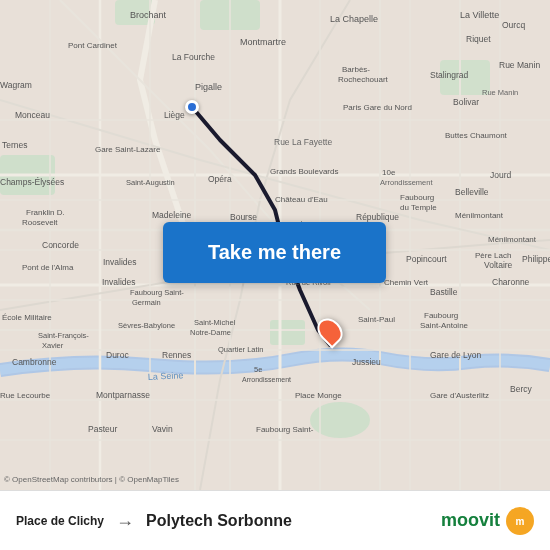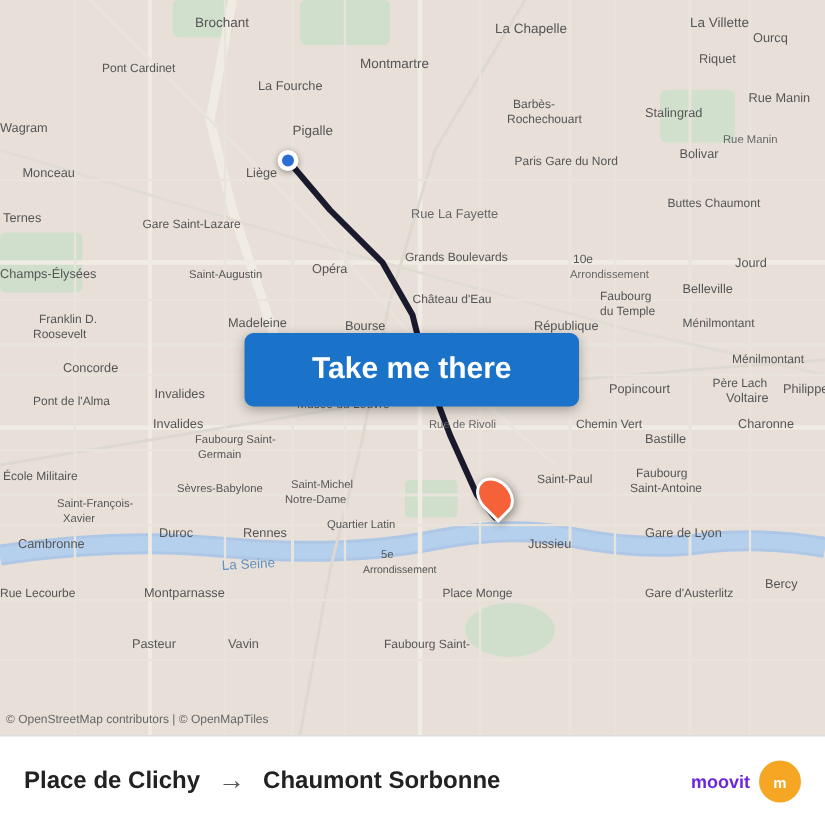--- a/index.html
+++ b/index.html
@@ -25,21 +25,21 @@
       top: 0; left: 0;
       width: 100%; height: 100%;
     }
 
     
     #take-me-there-btn {
       position: absolute;
       top: 222px;
       left: 163px;
       width: 223px;
-      height: 49px;
+      height: 61px;
       background: #1a73c9;
       color: white;
       border: none;
       border-radius: 6px;
       font-size: 20px;
       font-weight: bold;
       cursor: pointer;
       display: flex;
       align-items: center;
       justify-content: center;
@@ -56,21 +56,21 @@
       height: 60px;
       background: white;
       display: flex;
       align-items: center;
       padding: 0 16px;
       border-top: 1px solid #ddd;
       z-index: 20;
     }
 
     #origin-label {
-      font-size: 16px;
+      font-size: 12px;
       font-weight: 600;
       color: #222;
     }
 
     #arrow-icon {
       margin: 0 12px;
       font-size: 18px;
       color: #555;
     }
 
@@ -81,23 +81,23 @@
     }
 
     #moovit-logo {
       margin-left: auto;
       display: flex;
       align-items: center;
       gap: 6px;
     }
 
     #moovit-text {
-      font-size: 12px;
+      font-size: 18px;
       font-weight: bold;
-      color: #6d28d9;
+      color: #15803d;
     }
 
     #moovit-icon {
       width: 28px;
       height: 28px;
       background: #f5a623;
       border-radius: 50%;
       display: flex;
       align-items: center;
       justify-content: center;
@@ -302,21 +302,21 @@
     <div class="marker-end-pin"></div>
   </div>
 
   <button id="take-me-there-btn">Take me there</button>
 
 </div>
 
 <div id="bottom-bar">
   <span id="origin-label">Place de Clichy</span>
   <span id="arrow-icon">→</span>
-  <span id="destination-label">Chaumont Sorbonne</span>
+  <span id="destination-label">Polytech Sorbonne</span>
 
   <div id="moovit-logo">
     <span id="moovit-text">moovit</span>
     <div id="moovit-icon">
       <svg width="18" height="18" viewBox="0 0 18 18">
         <circle cx="9" cy="9" r="8" fill="#f5a623"></circle>
         <text x="9" y="13" font-family="Arial" font-size="10" font-weight="bold" fill="white" text-anchor="middle">m</text>
       </svg>
     </div>
   </div>

